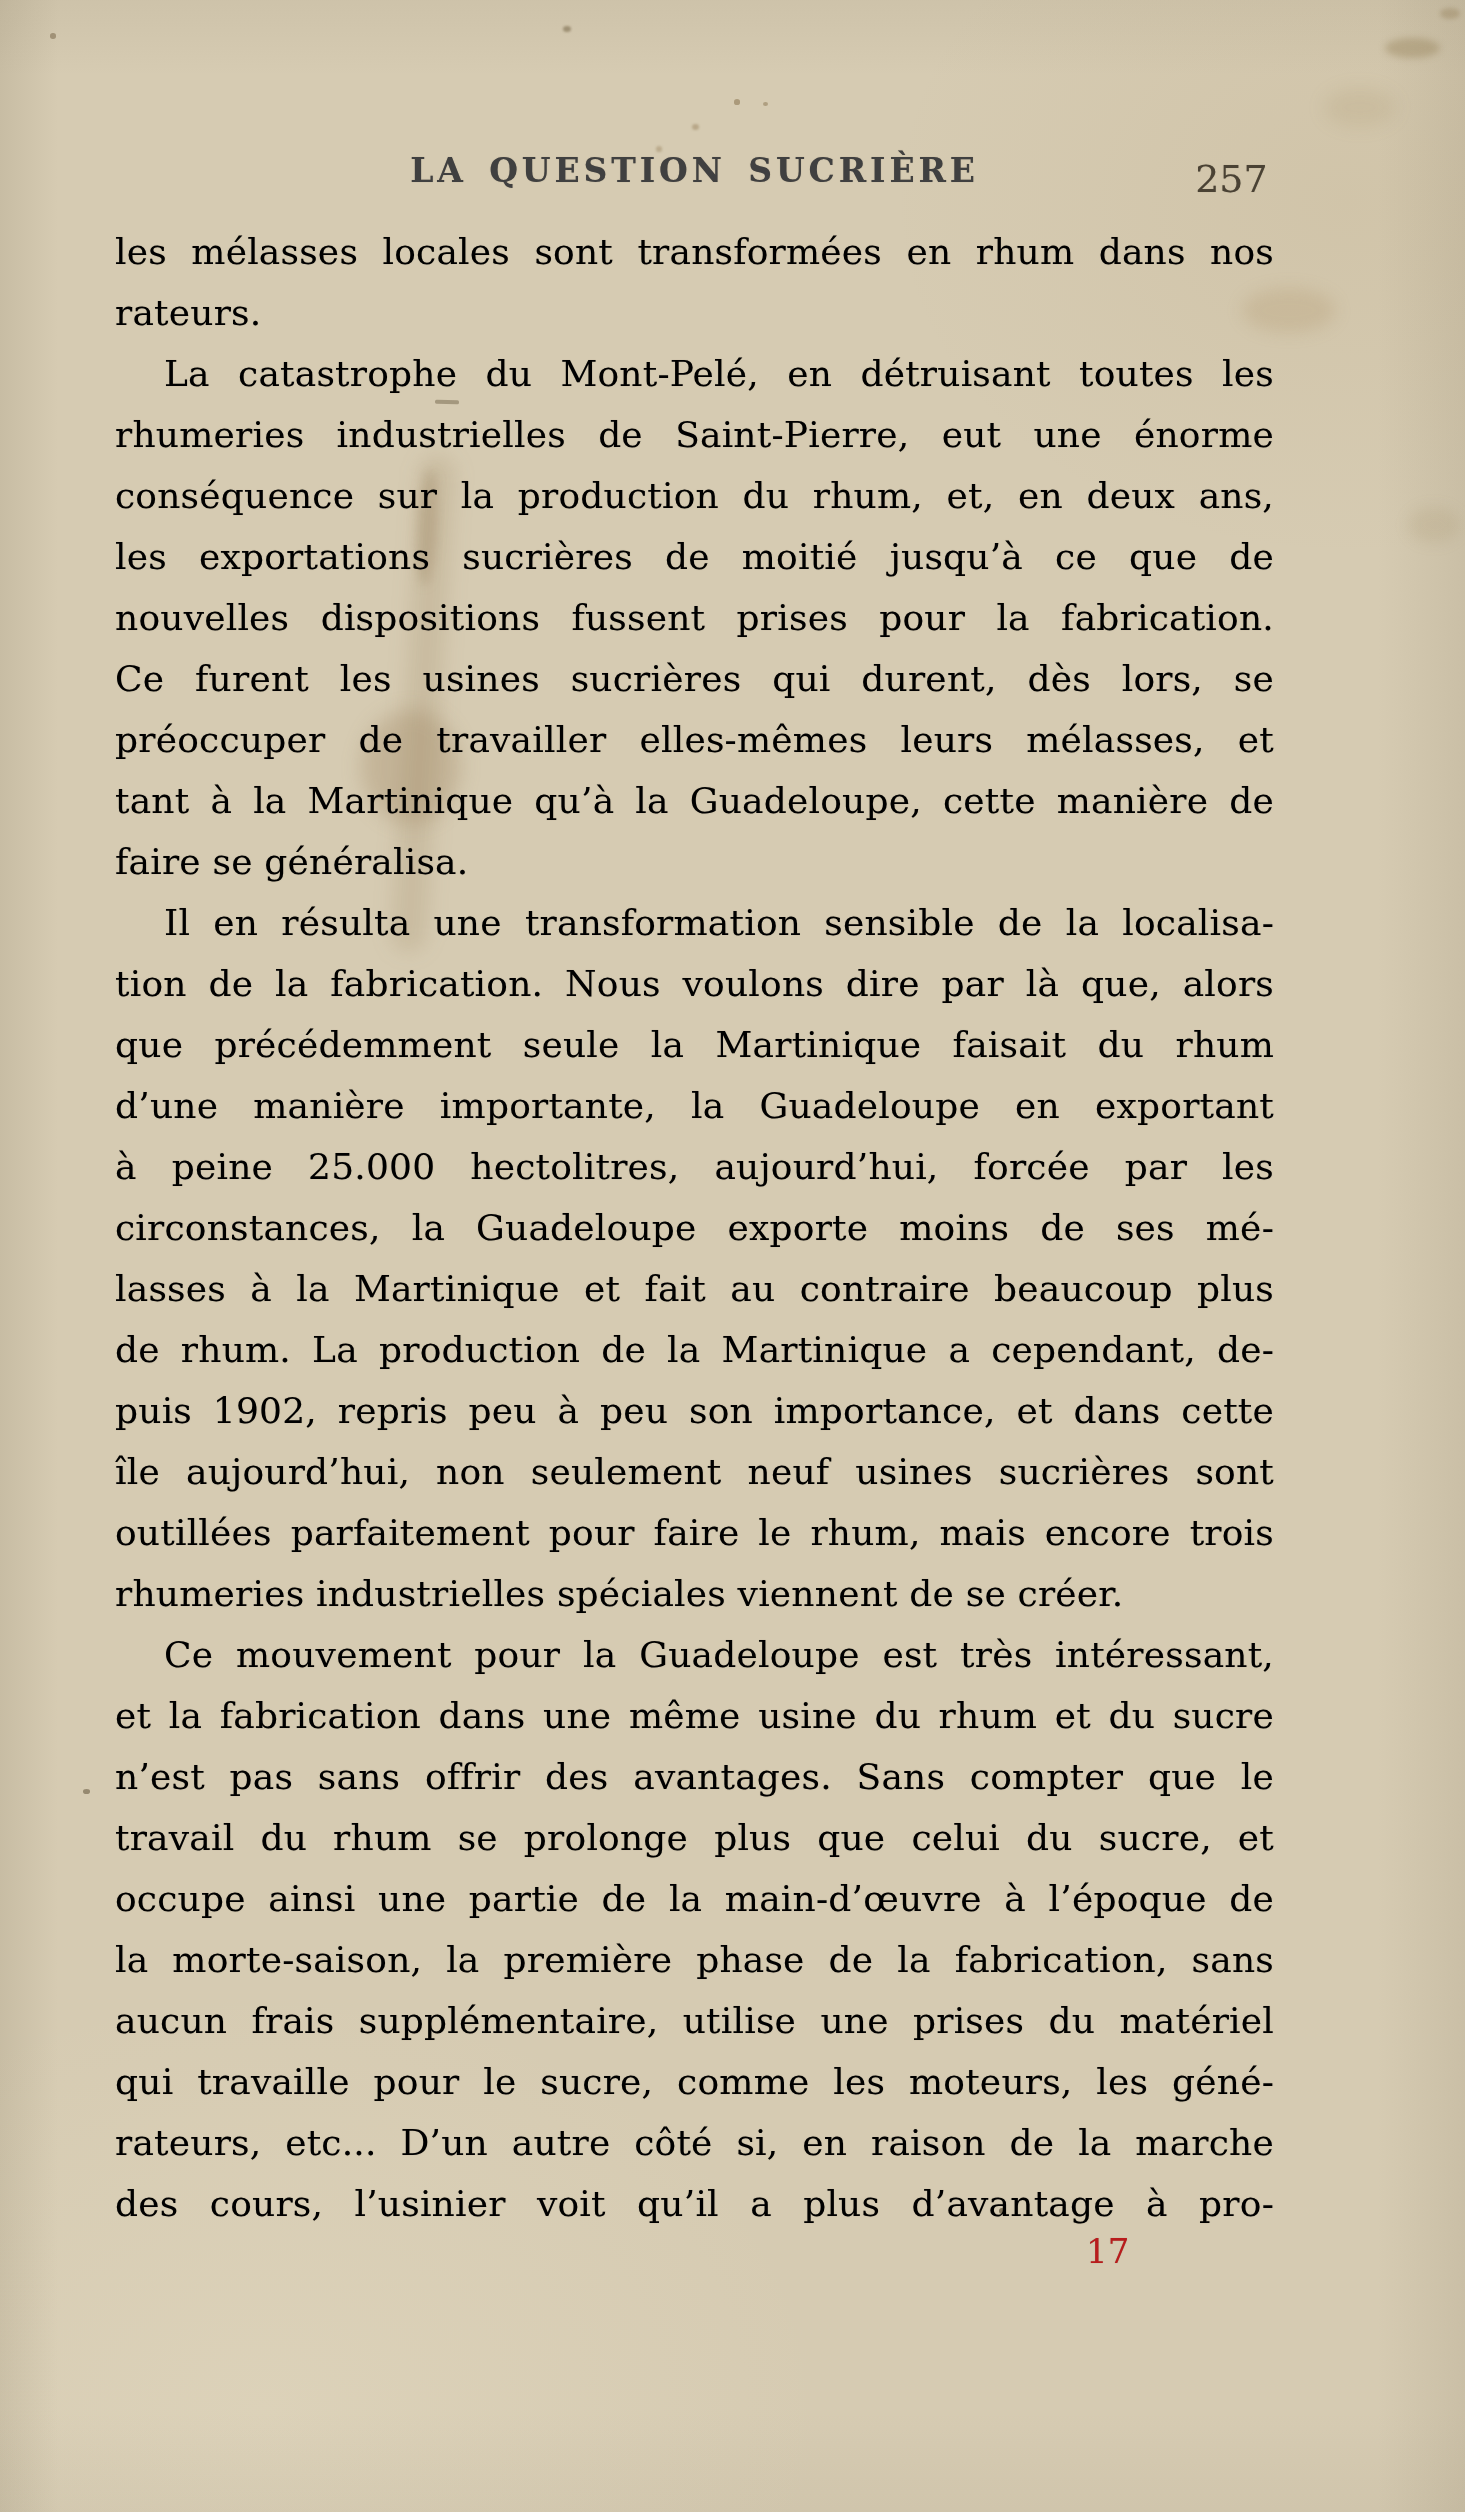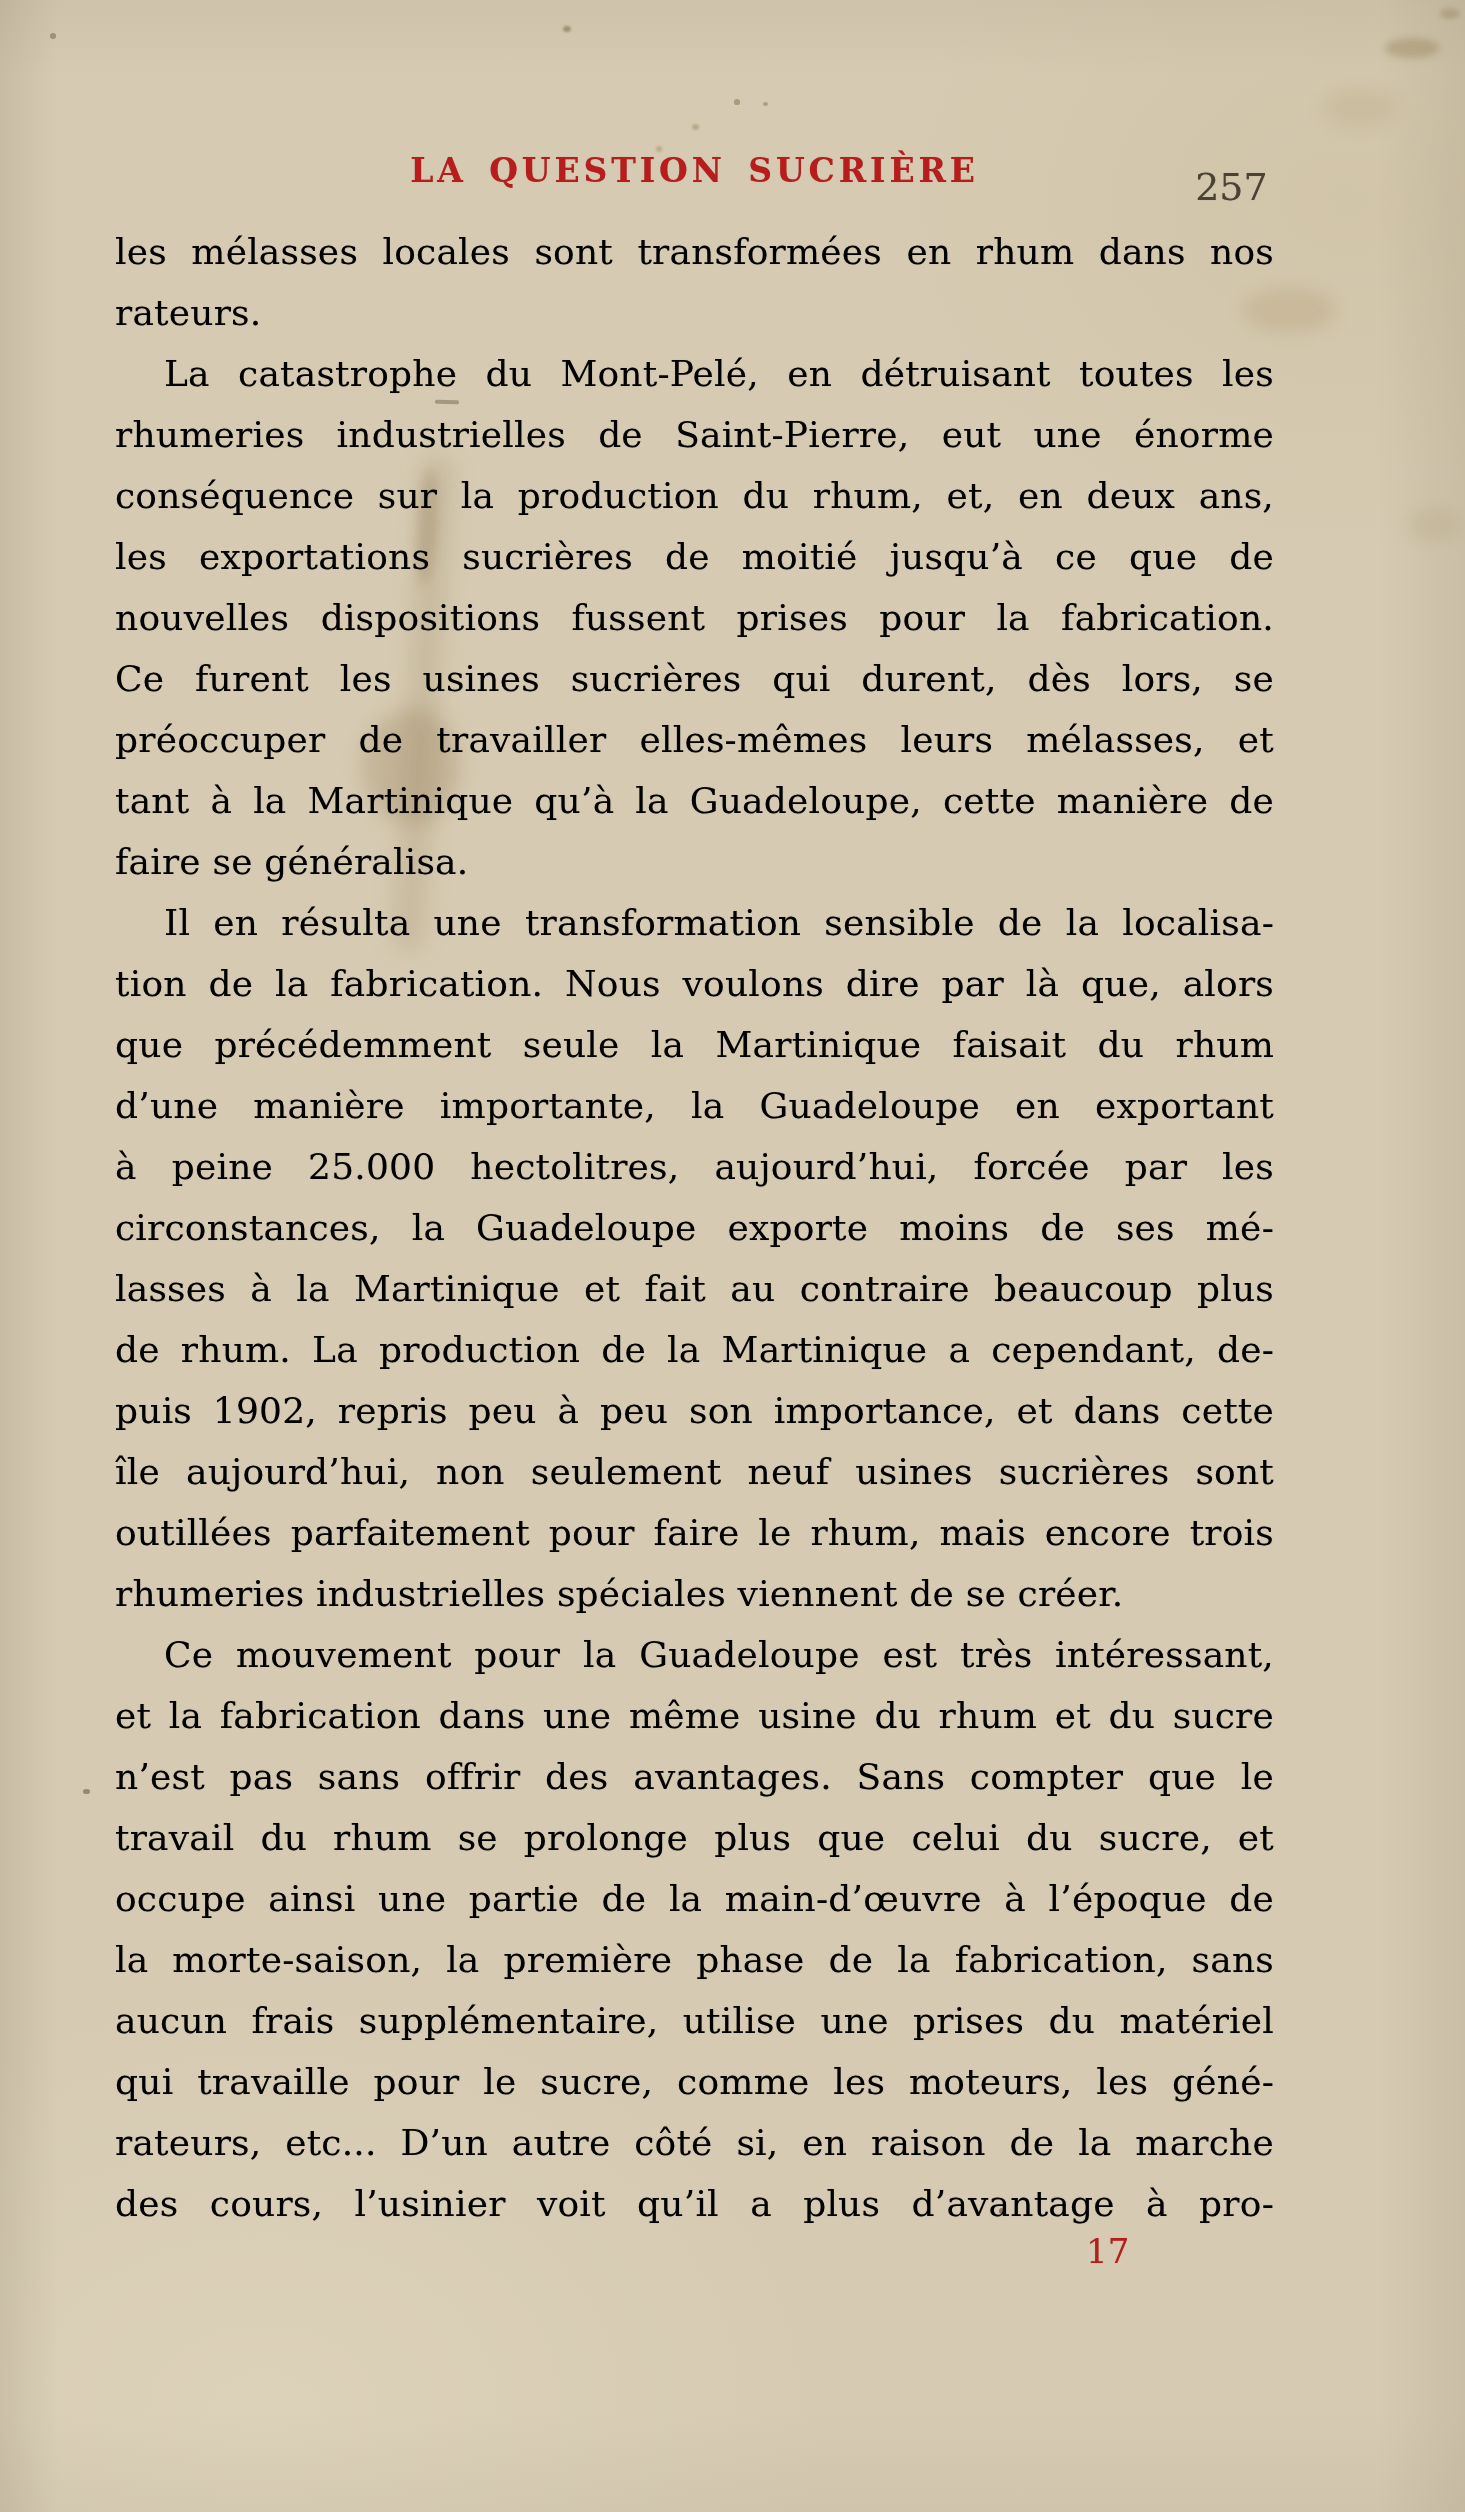--- a/index.html
+++ b/index.html
@@ -19,24 +19,24 @@
       radial-gradient(ellipse 939px 704px at 18% 96%, rgba(238,230,206,0.25), rgba(238,230,206,0) 60%),
       radial-gradient(ellipse 704px 548px at 92% 8%, rgba(160,135,90,0.10), rgba(160,135,90,0) 65%);
   }
   .page-header{
     position:absolute;left:115px;top:149px;width:1159px;height:47px;
     color:#4a4234;
   }
   .running-title{
     position:absolute;left:0;right:0;text-align:center;top:1.6px;
     font-size:33px;letter-spacing:3.9px;word-spacing:7px;font-weight:bold;
-    color:#b91c1c;text-shadow:0 0 0.8px rgba(75,67,53,.45);
+    color:#404040;text-shadow:0 0 0.8px rgba(75,67,53,.45);
   }
   .page-number{
-    position:absolute;right:6.3px;top:16px;
+    position:absolute;right:6.3px;top:8px;
     font-size:38px;color:#4a4234;text-shadow:0 0 0.8px rgba(75,67,53,.4);
   }
   .body-text{
     position:absolute;left:115px;top:221px;width:1159px;
     font-size:36px;line-height:61px;color:#000000;
     letter-spacing:0.2px;
     text-shadow:0 0 0.8px rgba(74,66,52,.38);
   }
   .text-line{
     text-align:justify;text-align-last:justify;

